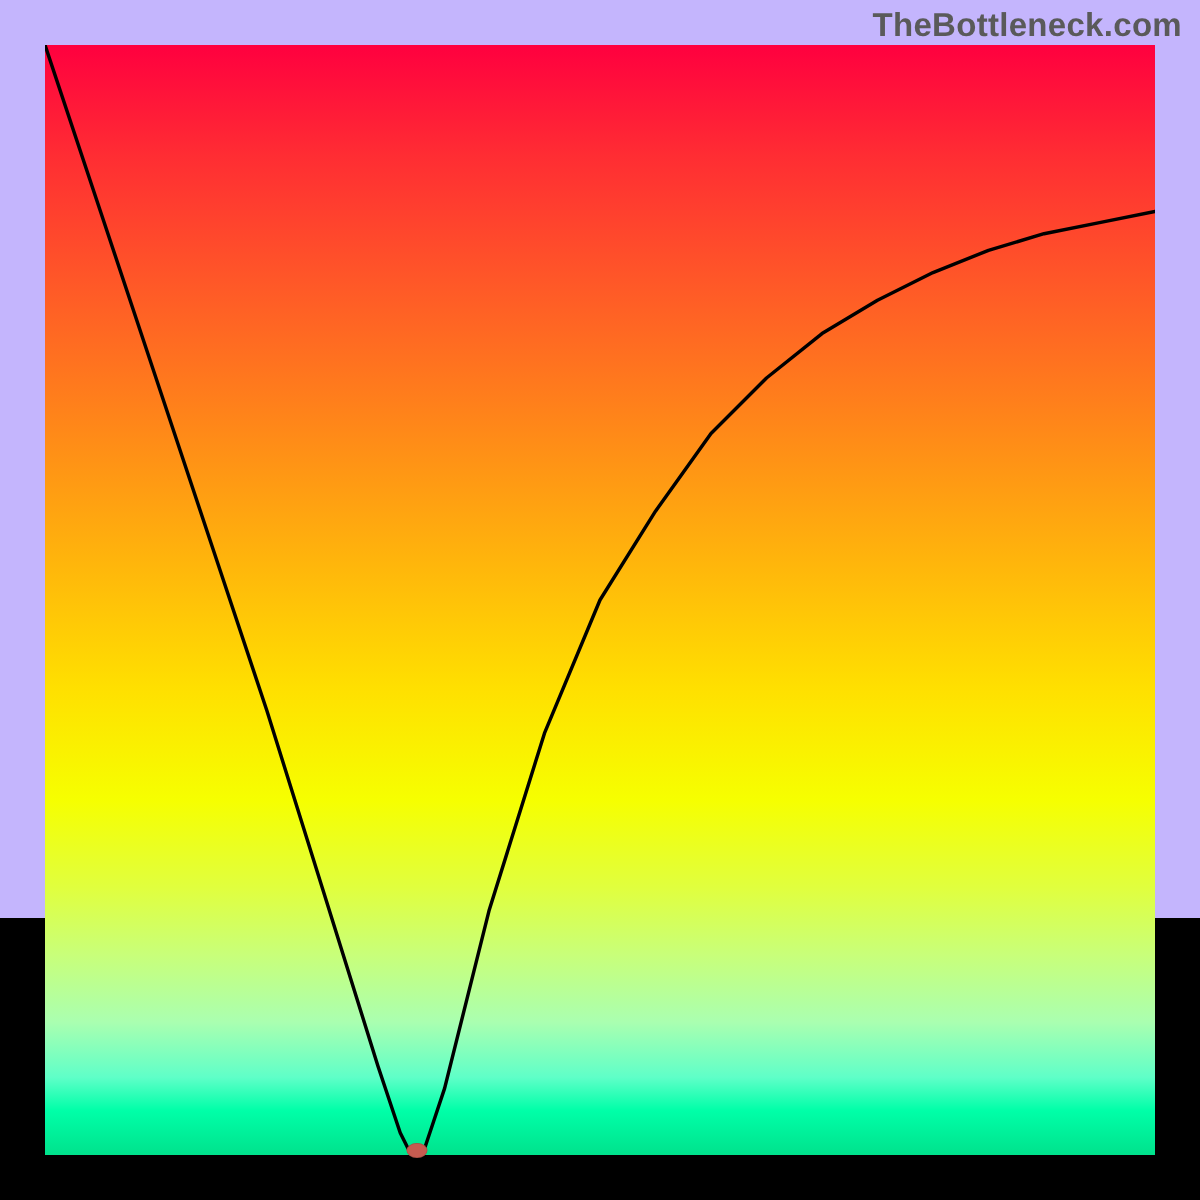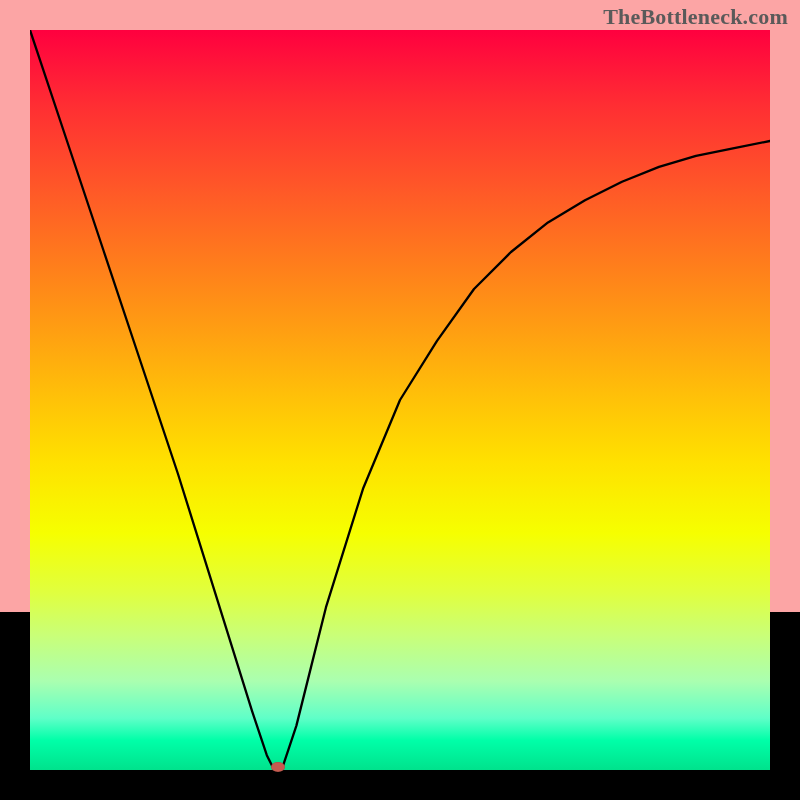--- a/index.html
+++ b/index.html
@@ -8,22 +8,21 @@
     width: 800px;
     height: 800px;
     background: #000;
     overflow: hidden;
     font-family: Arial, Helvetica, sans-serif;
   }
   .frame {
     position: relative;
     width: 800px;
     height: 612px;
-    background: #fca5a5;
-    font-family: Liberation Serif, serif;
+    background: #c4b5fd;
   }
   .watermark {
     position: absolute;
     top: 4px;
     right: 12px;
     color: #5a5a5a;
     font-size: 22px;
     font-weight: 600;
     letter-spacing: 0.2px;
     z-index: 10;

